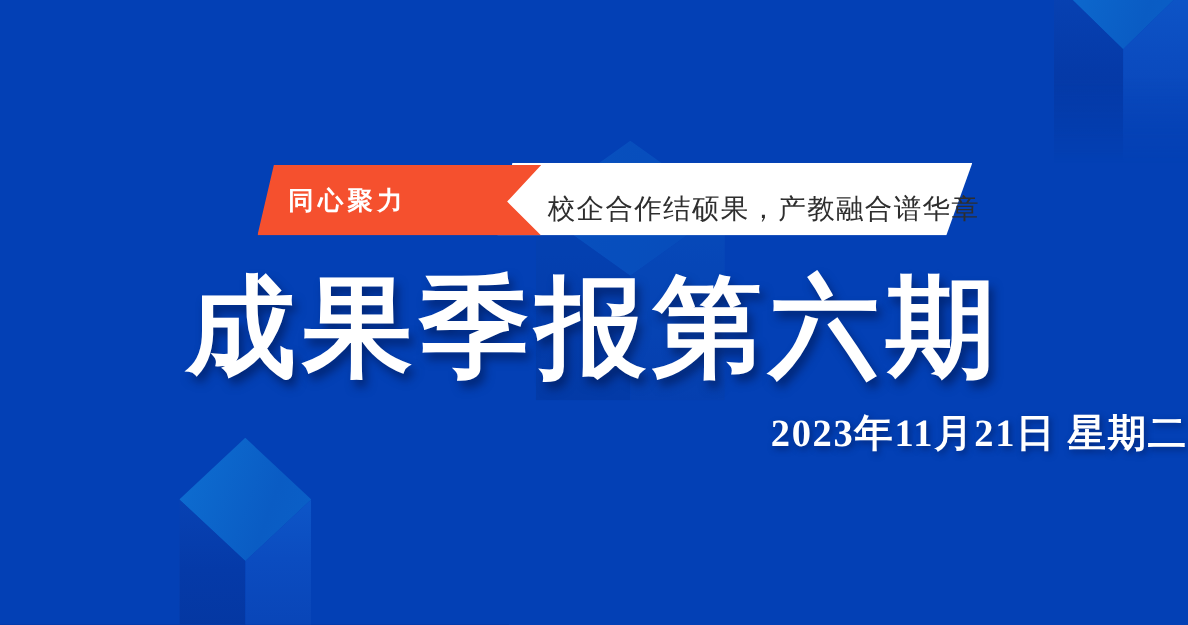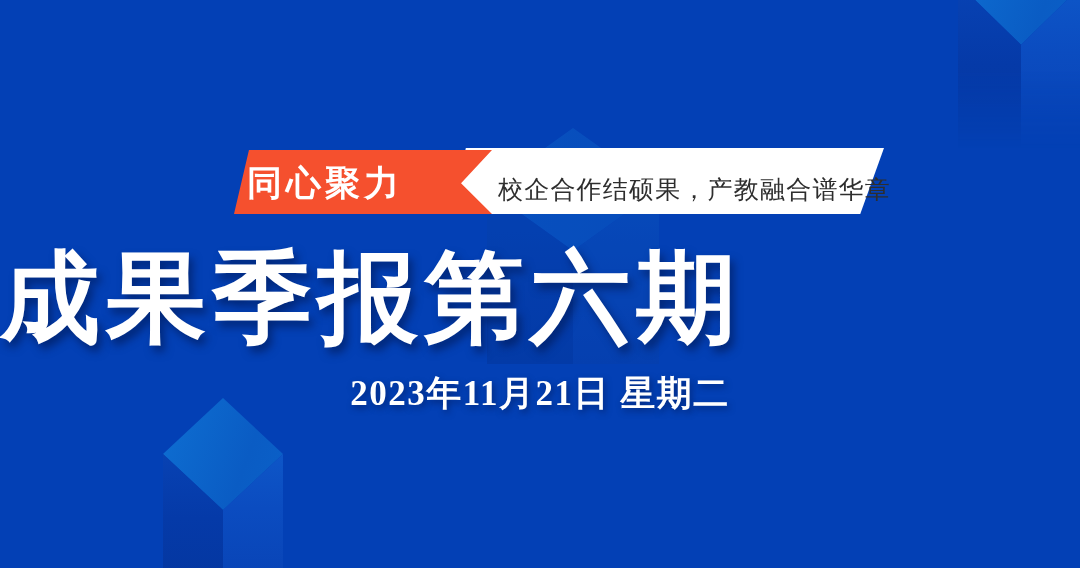--- a/index.html
+++ b/index.html
@@ -120,24 +120,24 @@
     top: 2px;
     width: 258px;
     height: 64px;
     background: #f5502e;
     clip-path: polygon(5.8% 0%, 100% 0%, 88% 52%, 100% 100%, 0% 100%);
     display: flex;
     align-items: center;
   }
   #ribbon-tag-label {
     color: #ffffff;
-    font-size: 35px;
+    font-size: 23px;
     font-weight: 700;
     letter-spacing: 4px;
-    margin-left: 13px;
+    margin-left: 28px;
     line-height: 1;
     white-space: nowrap;
   }
   #ribbon-subtitle {
     position: absolute;
     left: 264px;
     top: 0;
     height: 82px;
     display: flex;
     align-items: center;
@@ -147,37 +147,38 @@
     letter-spacing: 1.2px;
     white-space: nowrap;
   }
 
   
   #headline {
     position: absolute;
     left: 0;
     top: 247px;
     width: 1080px;
+    text-align: center;
     color: #ffffff;
     font-family: "Liberation Serif", "DejaVu Serif", serif;
     font-size: 100px;
     font-weight: 700;
     line-height: 1.04;
     letter-spacing: 6px;
     text-shadow: 4px 6px 9px rgba(0, 18, 70, .55);
     white-space: nowrap;
   }
 
   
   #dateline {
     position: absolute;
     left: 0;
     top: 370px;
     width: 1080px;
-    text-align: center;
+    text-align: right;
     color: #ffffff;
     font-family: "Liberation Serif", "DejaVu Serif", serif;
     font-size: 35px;
     font-weight: 700;
     letter-spacing: 1.5px;
     text-shadow: 2px 3px 6px rgba(0, 18, 70, .5);
     white-space: nowrap;
   }
 </style>
 </head>

